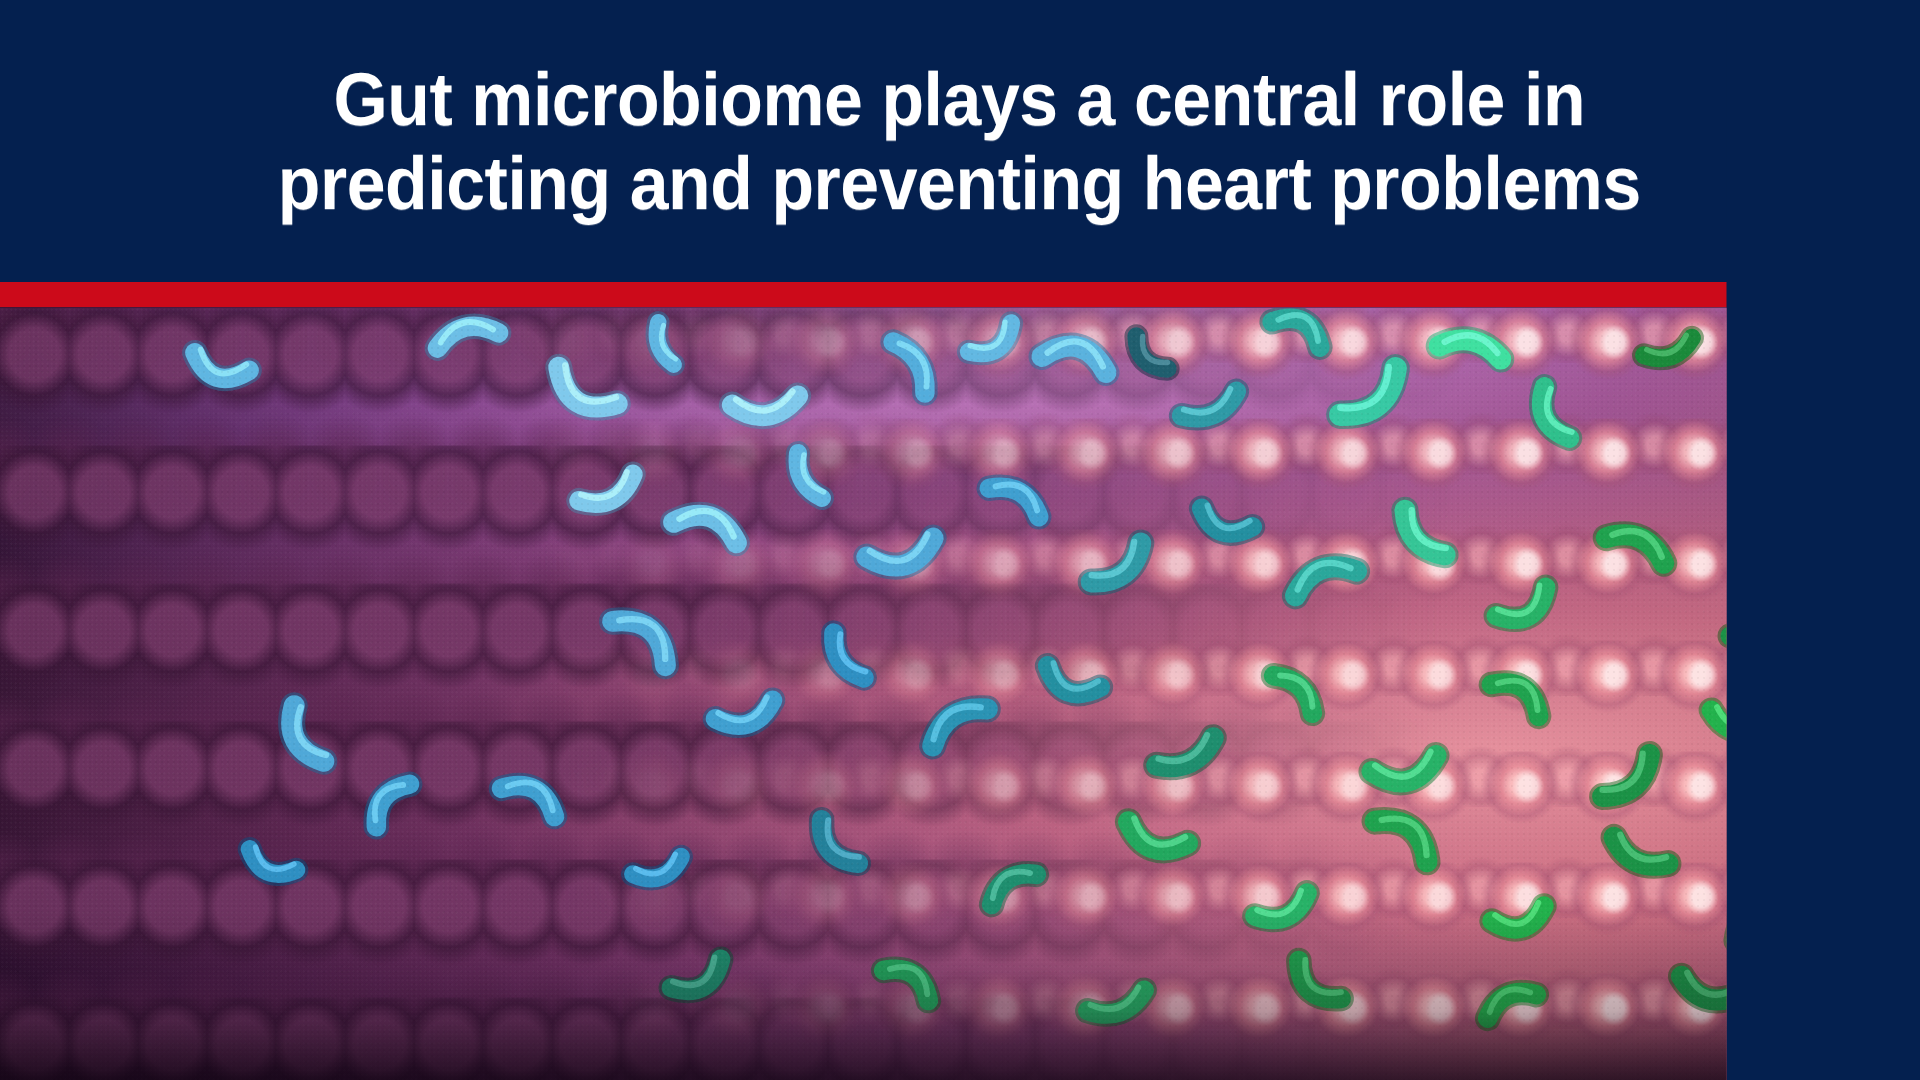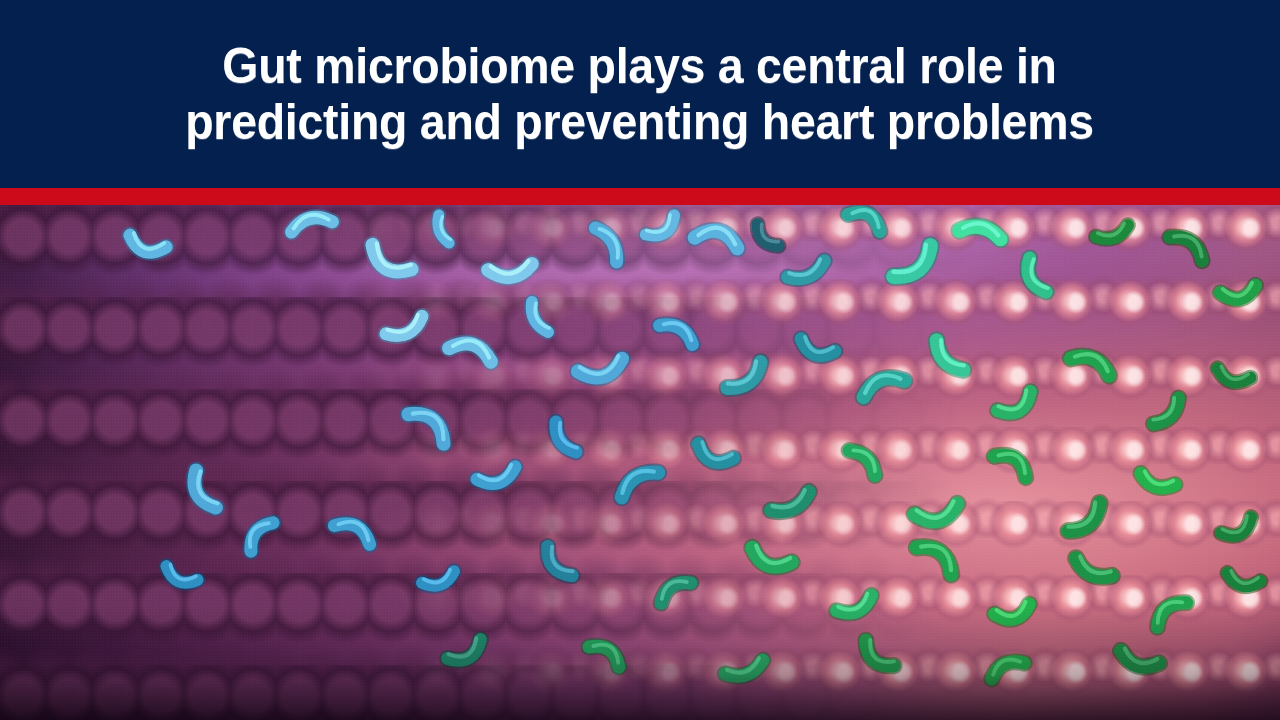--- a/index.html
+++ b/index.html
@@ -1,21 +1,21 @@
 <!DOCTYPE html>
 <html><head>
 <meta charset="utf-8">
 <style>
   html,body{margin:0;padding:0;}
   body{
     width:1280px;height:720px;overflow:hidden;
     background:#04204f;
     font-family:"Liberation Sans","DejaVu Sans",sans-serif;
   }
-  #card{position:relative;width:1280px;height:720px;overflow:hidden;}
+  #card{position:relative;width:1151px;height:720px;overflow:hidden;}
 
   
   #banner{
     position:absolute;left:0;top:0;width:1280px;height:188px;
     background:#04204f;
     display:flex;flex-direction:column;
     align-items:center;justify-content:center;
     box-sizing:border-box;padding:0 40px;
   }
   #headline{

